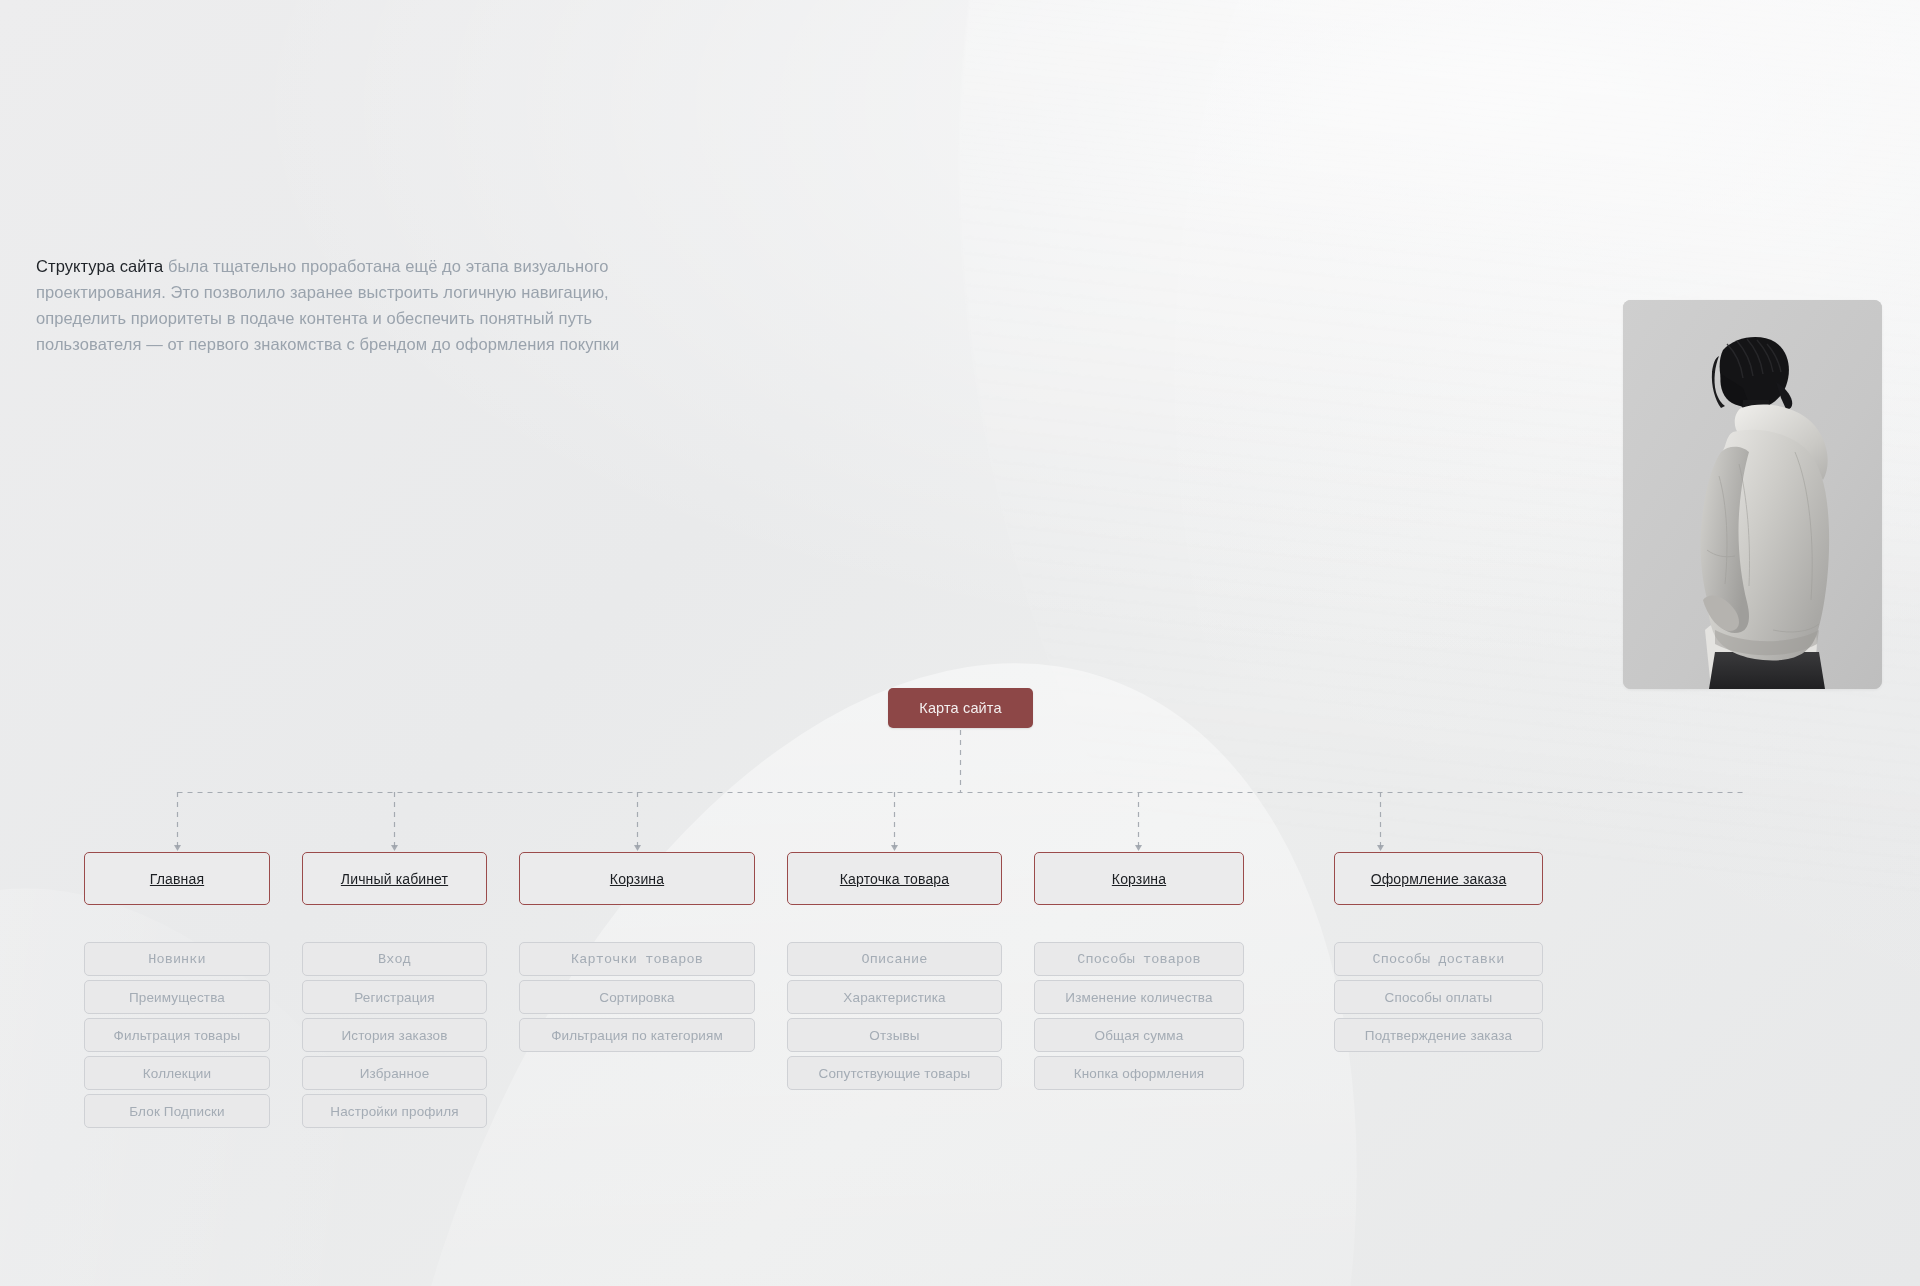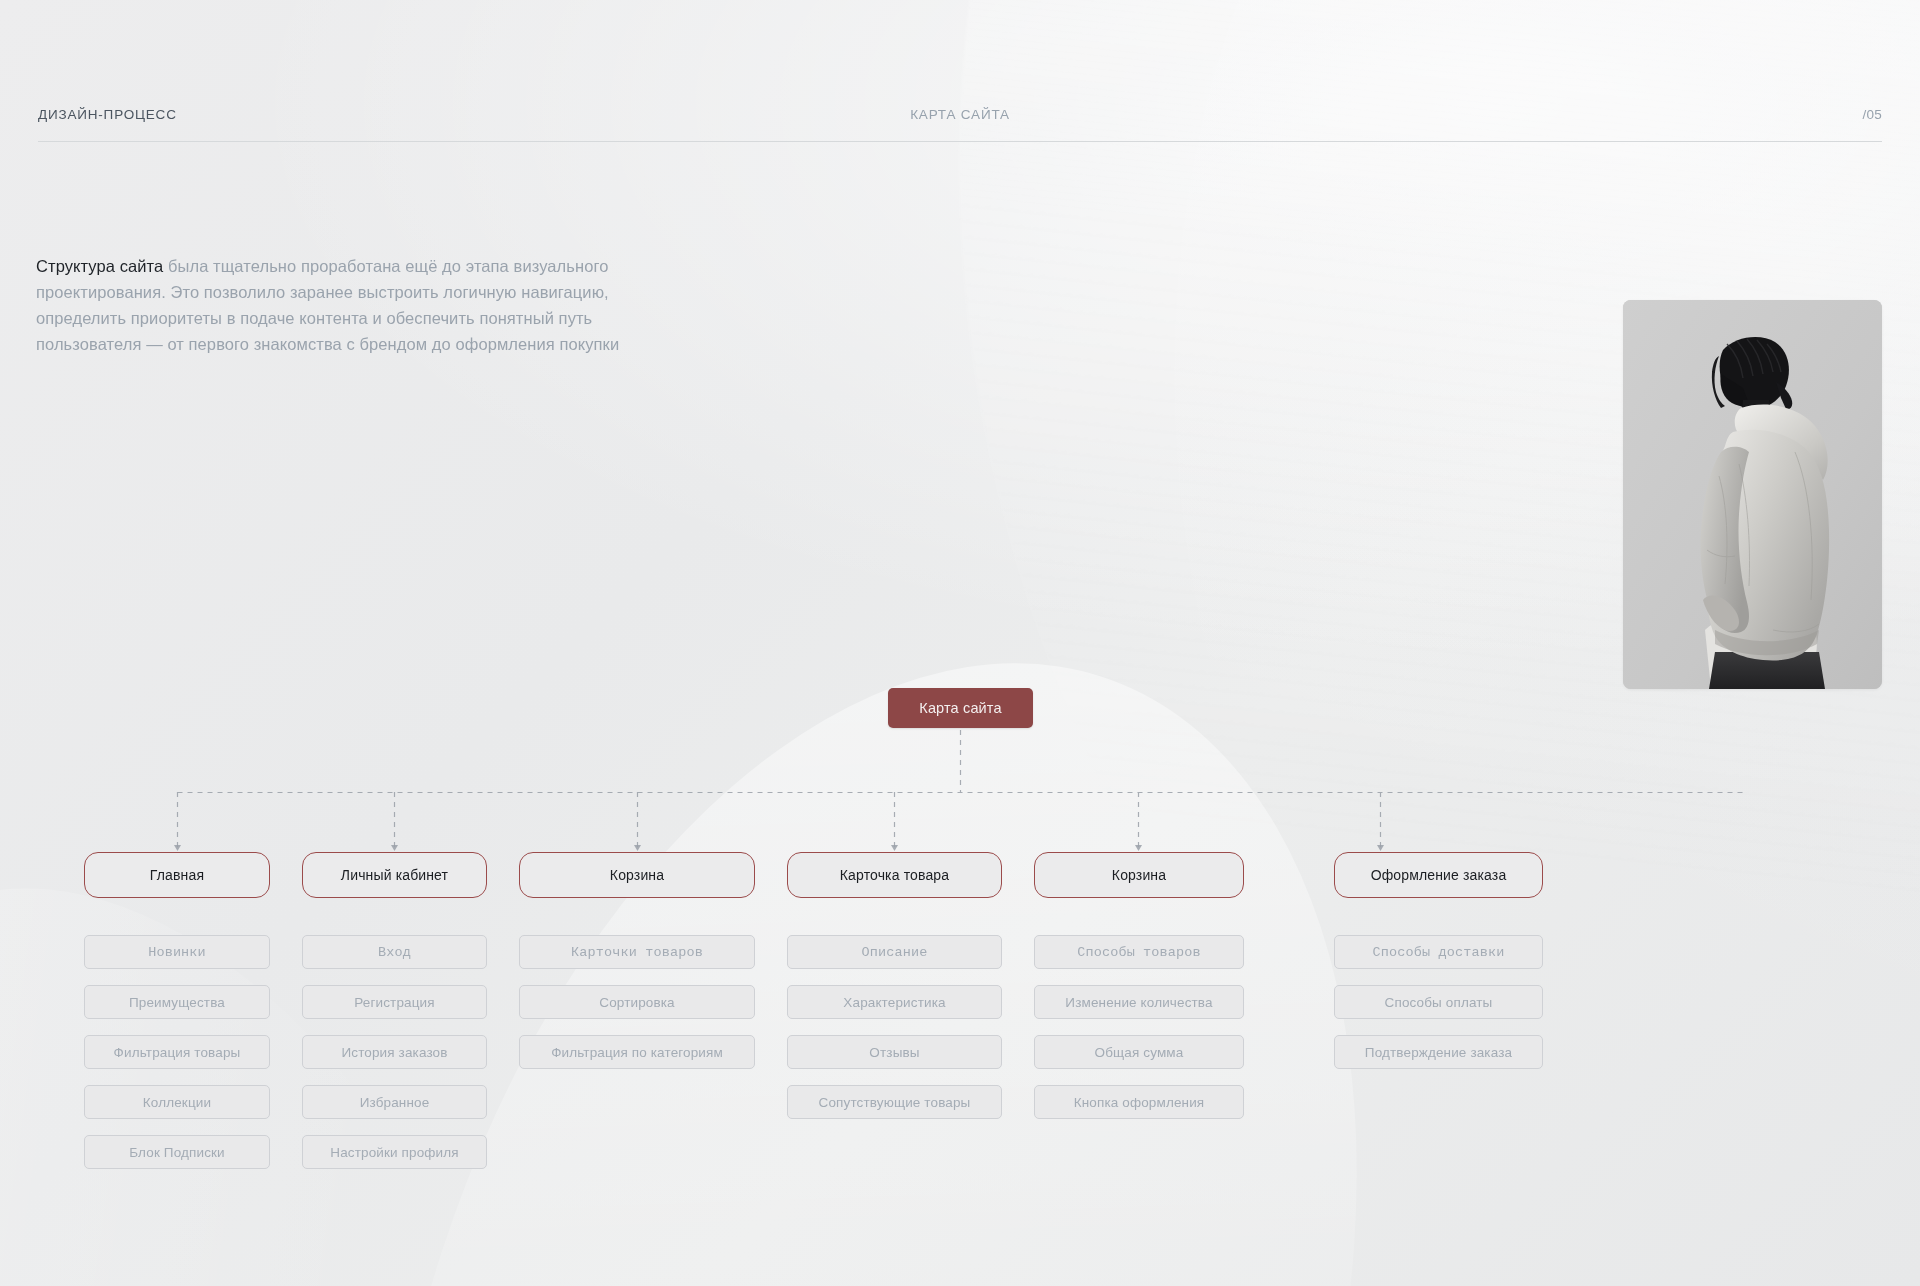--- a/index.html
+++ b/index.html
@@ -119,33 +119,34 @@
     box-shadow: 0 1px 2px rgba(0,0,0,0.10);
   }
 
   .columns {
     position: absolute;
     left: 0; top: 852px;
     width: 1920px;
   }
   .col { position: absolute; top: 0; }
   .node-l1 {
-    height: 46px;
+    height: 53px;
     border: 1px solid #9b4b4b;
-    border-radius: 14px;
+    border-radius: 5px;
     background: #ebebec;
     display: flex; align-items: center; justify-content: center;
     font-size: 14px;
     color: #1b1e22;
     letter-spacing: 0.01em;
     white-space: nowrap;
+    text-decoration: underline;
   }
   .node-l2 {
     height: 34px;
-    margin-top: 16px;
+    margin-top: 4px;
     border: 1px solid #cfd1d5;
     border-radius: 5px;
     background: #e9e9ea;
     display: flex; align-items: center; justify-content: center;
     font-size: 13.5px;
     color: #a4acb5;
     letter-spacing: 0.01em;
     white-space: nowrap;
   }
   .node-l2.first { margin-top: 37px; font-family: Liberation Mono, monospace; }
@@ -153,28 +154,20 @@
 </head>
 <body>
 
 <div id="page">
 
   <div class="swoosh swoosh-a"></div>
   <div class="swoosh swoosh-b"></div>
   <div class="swoosh swoosh-c"></div>
   <div class="swoosh swoosh-d"></div>
 
-  <div class="header">
-    <div class="header-row">
-      <div class="hdr-left">ДИЗАЙН-ПРОЦЕСС</div>
-      <div class="hdr-center">КАРТА САЙТА</div>
-      <div class="hdr-right">/05</div>
-    </div>
-    <div class="header-divider"></div>
-  </div>
 
   <p class="intro">
     <span class="lead">Структура сайта</span><span> была тщательно проработана ещё до этапа визуального проектирования. Это позволило заранее выстроить логичную навигацию, определить приоритеты в подаче контента и обеспечить понятный путь пользователя — от первого знакомства с брендом до оформления покупки</span>
   </p>
 
   <div class="photo-card">
     <svg viewBox="0 0 259 389" preserveAspectRatio="xMidYMid slice">
       <defs>
         <linearGradient id="bgg" x1="0" y1="0" x2="1" y2="1">
           <stop offset="0%" stop-color="#cfcfcf"></stop>

